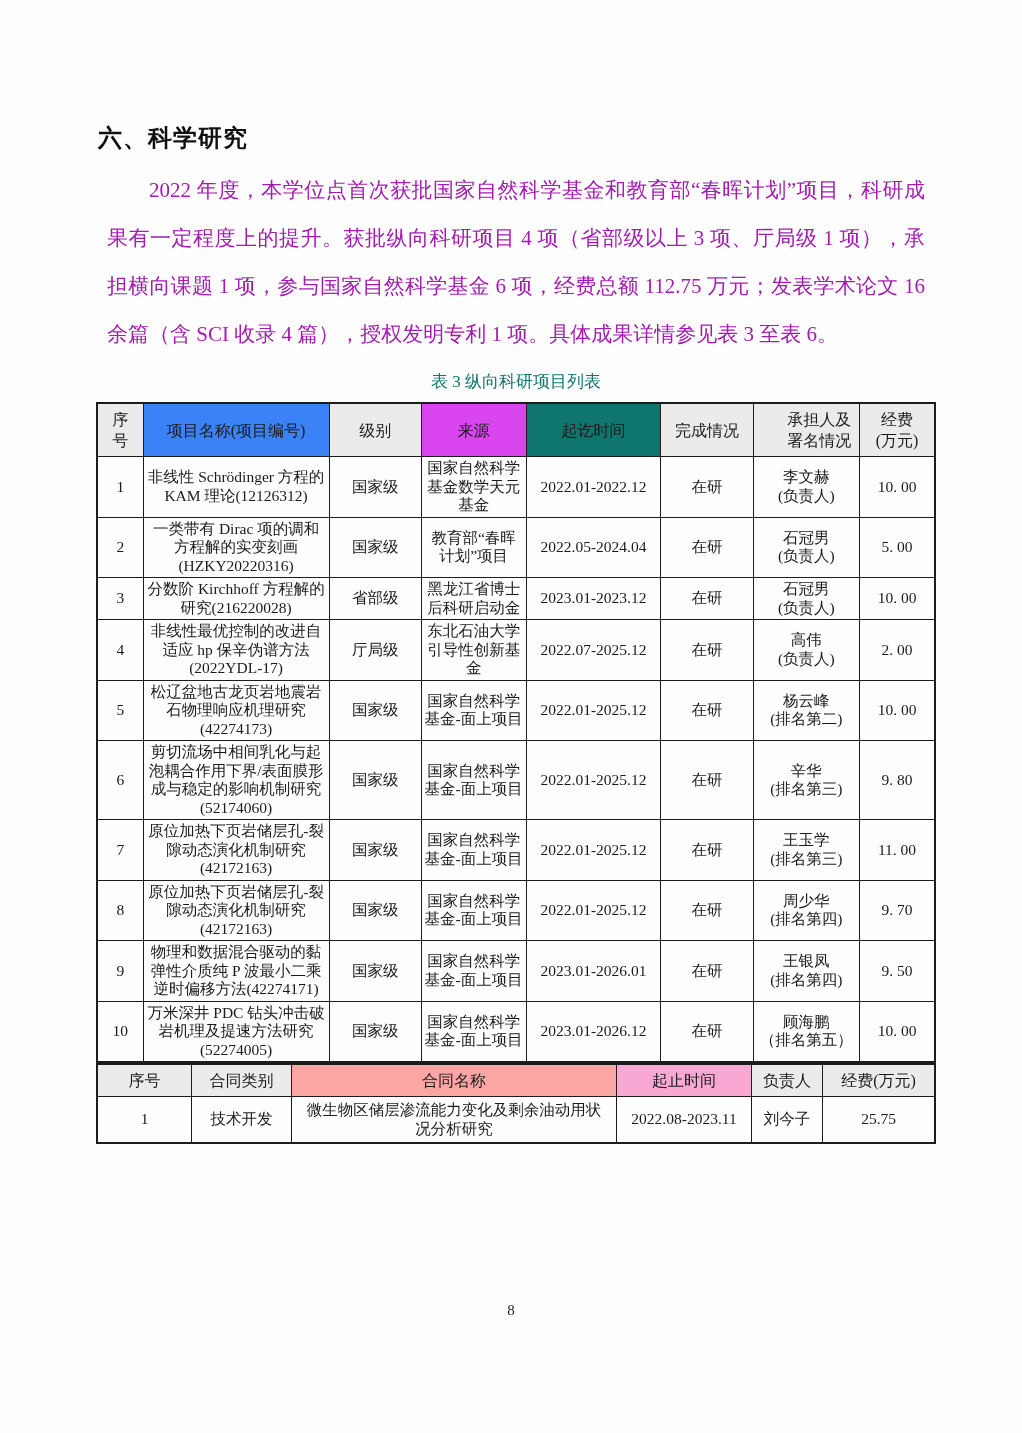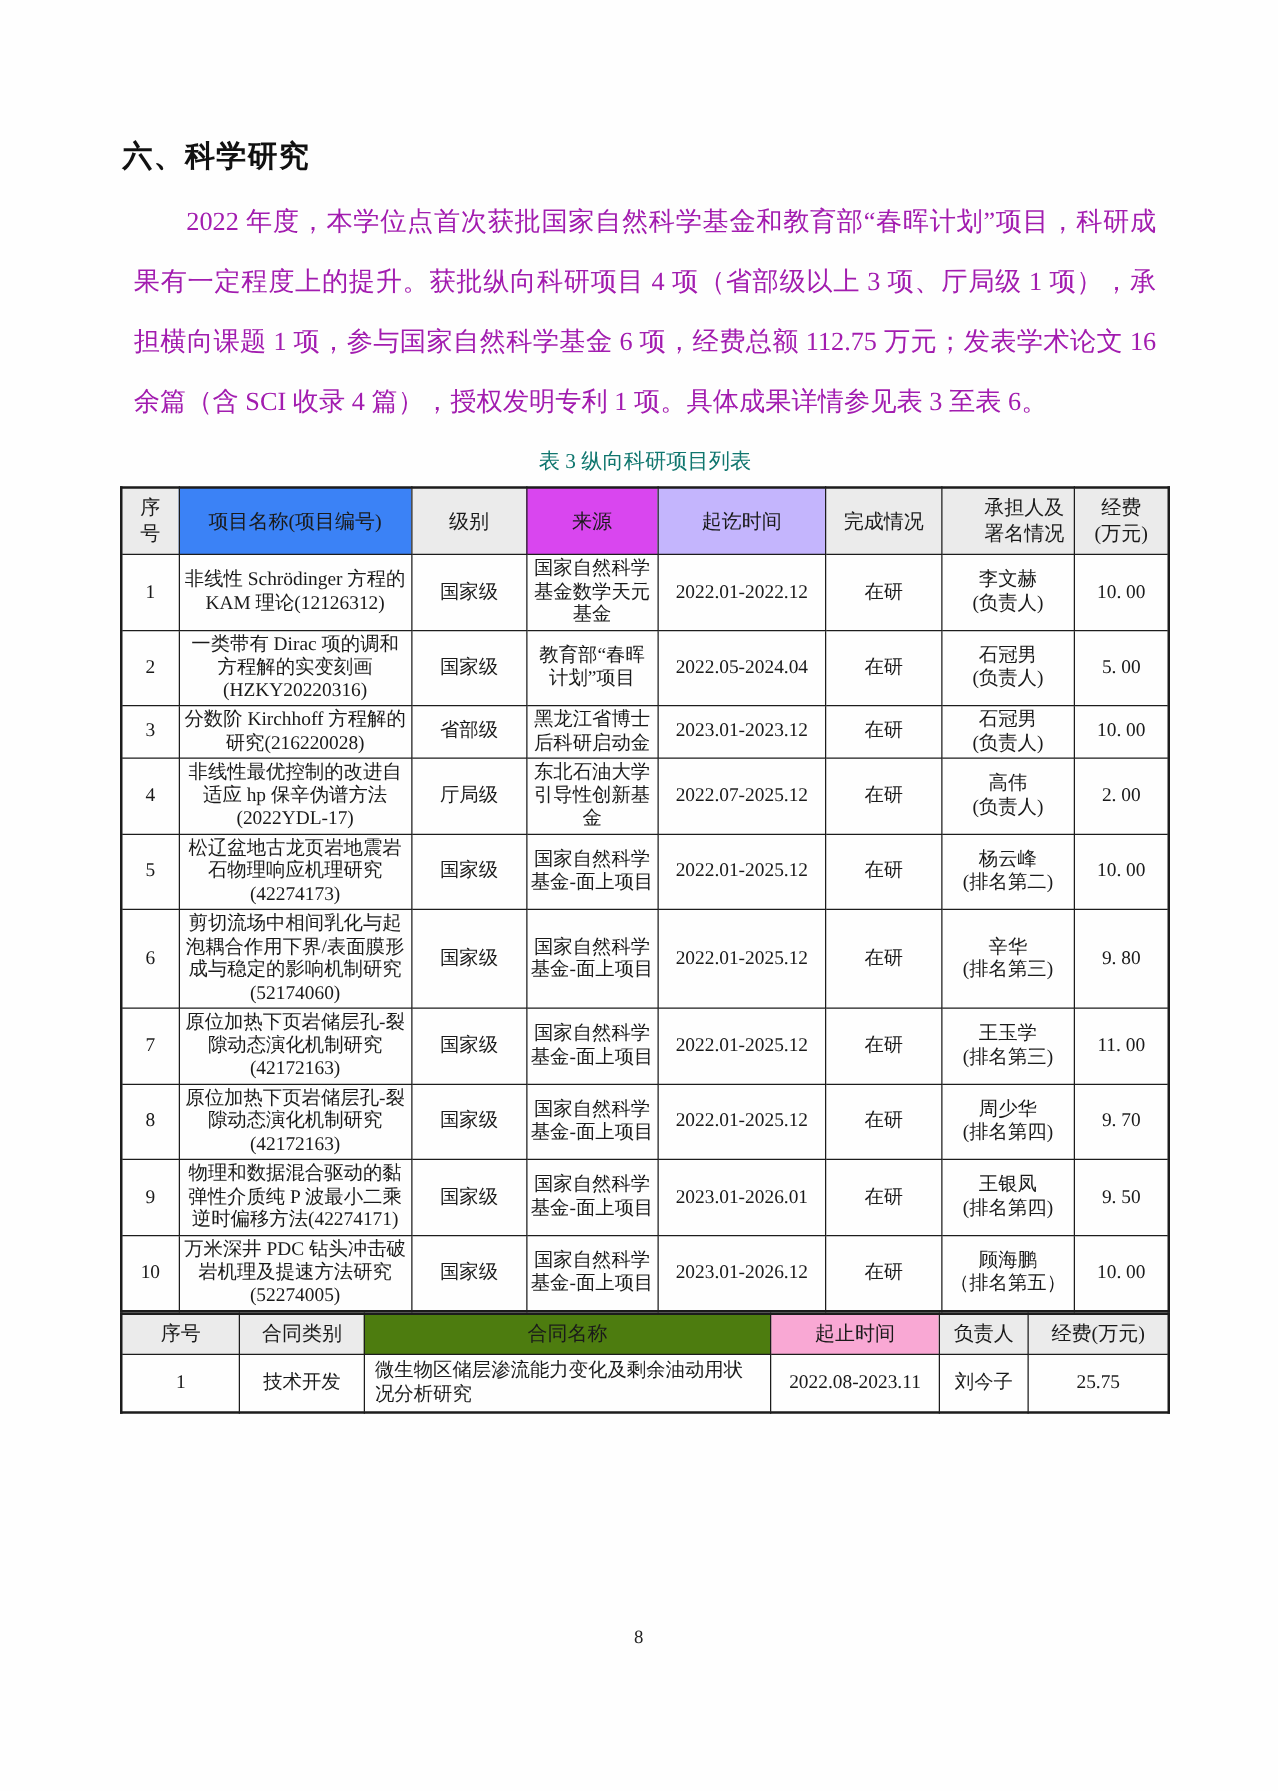--- a/index.html
+++ b/index.html
@@ -4,21 +4,21 @@
 <style>
   html,body{margin:0;padding:0;background:#ffffff;}
   .page{
     position:relative;
     width:1022px;height:1433px;
     background:#fefefe;
     font-family:"Liberation Serif","DejaVu Serif",serif;
     color:#1a1a1a;
     overflow:hidden;
   }
-  .content{position:absolute;left:96px;top:109px;width:840px;}
+  .content{position:absolute;left:96px;top:122px;width:840px;}
   h1.section-heading{
     font-family:"Liberation Sans","DejaVu Sans",sans-serif;
     font-weight:bold;font-size:24px;color:#111;
     margin:0 0 12px 2px;letter-spacing:1px;
   }
   p.intro{
     font-size:21px;line-height:48px;margin:11px;
     text-align:justify;text-indent:2em;color:#a21caf;
   }
   .caption{
@@ -41,21 +41,21 @@
   td{font-size:15.5px;line-height:18.5px;padding:2px 2px;}
   
   #table3 col.c1{width:5.5%}  #table3 col.c2{width:22.2%}
   #table3 col.c3{width:11%}   #table3 col.c4{width:12.5%}
   #table3 col.c5{width:16.1%} #table3 col.c6{width:11%}
   #table3 col.c7{width:12.7%} #table3 col.c8{width:9%}
   
   #table4 col.c1{width:11.3%} #table4 col.c2{width:11.9%}
   #table4 col.c3{width:38.8%} #table4 col.c4{width:16.1%}
   #table4 col.c5{width:8.5%}  #table4 col.c6{width:13.4%}
-  #table4 td:nth-child(3){text-align:left;padding:4px 8px;}
+  #table4 td:nth-child(3){text-align:center;padding:4px 8px;}
   #table4 td{padding-top:6px;padding-bottom:6px;}
   .pagenum{
     position:absolute;left:0;top:1302px;width:100%;
     text-align:center;font-size:15px;color:#222;
   }
 </style>
 </head>
 <body>
 
 <div class="page">
@@ -77,21 +77,21 @@
           <col class="c7">
           <col class="c8">
         </colgroup>
         <thead>
           <tr>
             <th style="background: rgb(235, 235, 235);">序
 号</th>
             <th style="background: #3b82f6;">项目名称(项目编号)</th>
             <th style="background: rgb(235, 235, 235);">级别</th>
             <th style="background: #d946ef;">来源</th>
-            <th style="background: #c4b5fd;">起讫时间</th>
+            <th style="background: #0f766e;">起讫时间</th>
             <th style="background: rgb(235, 235, 235);">完成情况</th>
             <th style="background: rgb(235, 235, 235); padding-left: 28px;">承担人及
 署名情况</th>
             <th style="background: rgb(235, 235, 235);">经费
 (万元)</th>
           </tr>
         </thead>
         <tbody>
           <tr>
             <td>1</td>
@@ -213,21 +213,21 @@
           <col class="c2">
           <col class="c3">
           <col class="c4">
           <col class="c5">
           <col class="c6">
         </colgroup>
         <thead>
           <tr>
             <th style="background: rgb(235, 235, 235);">序号</th>
             <th style="background: rgb(235, 235, 235);">合同类别</th>
-            <th style="background: #4d7c0f;">合同名称</th>
+            <th style="background: #fca5a5;">合同名称</th>
             <th style="background: #f9a8d4;">起止时间</th>
             <th style="background: rgb(235, 235, 235);">负责人</th>
             <th style="background: rgb(235, 235, 235);">经费(万元)</th>
           </tr>
         </thead>
         <tbody>
           <tr>
             <td>1</td>
             <td>技术开发</td>
             <td>微生物区储层渗流能力变化及剩余油动用状况分析研究</td>

